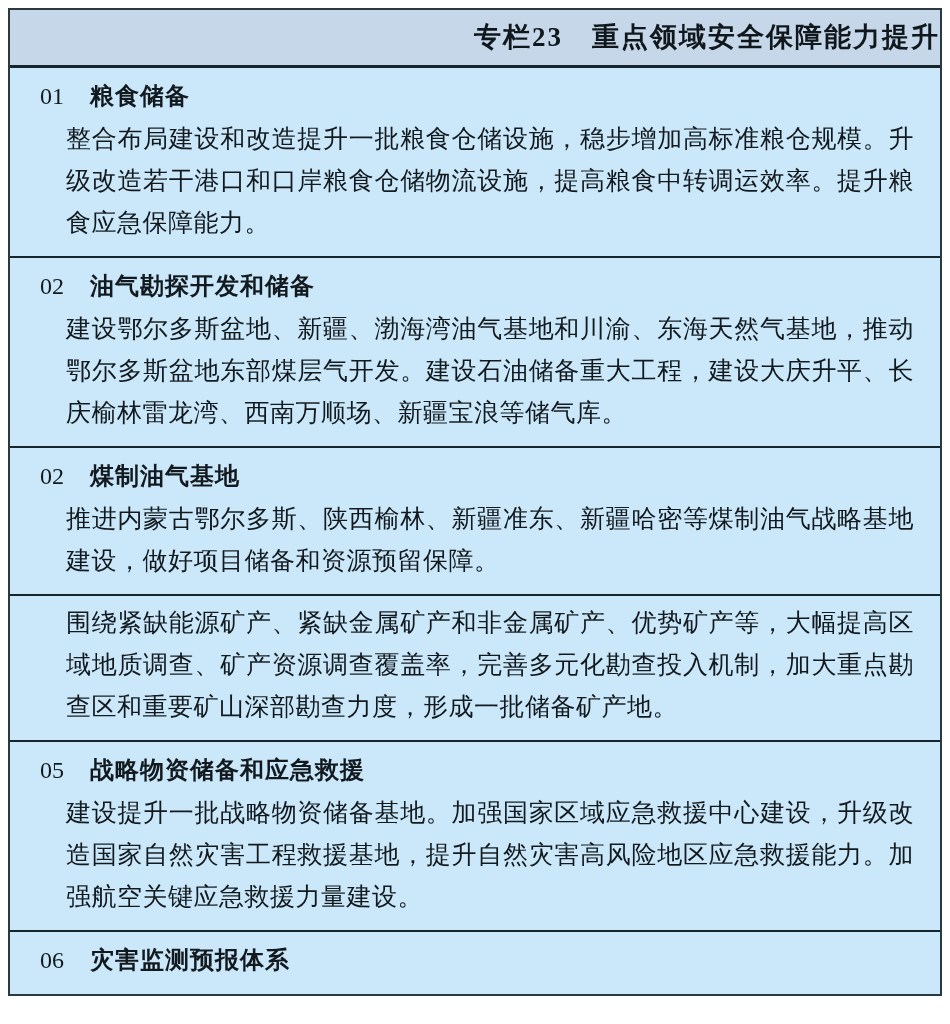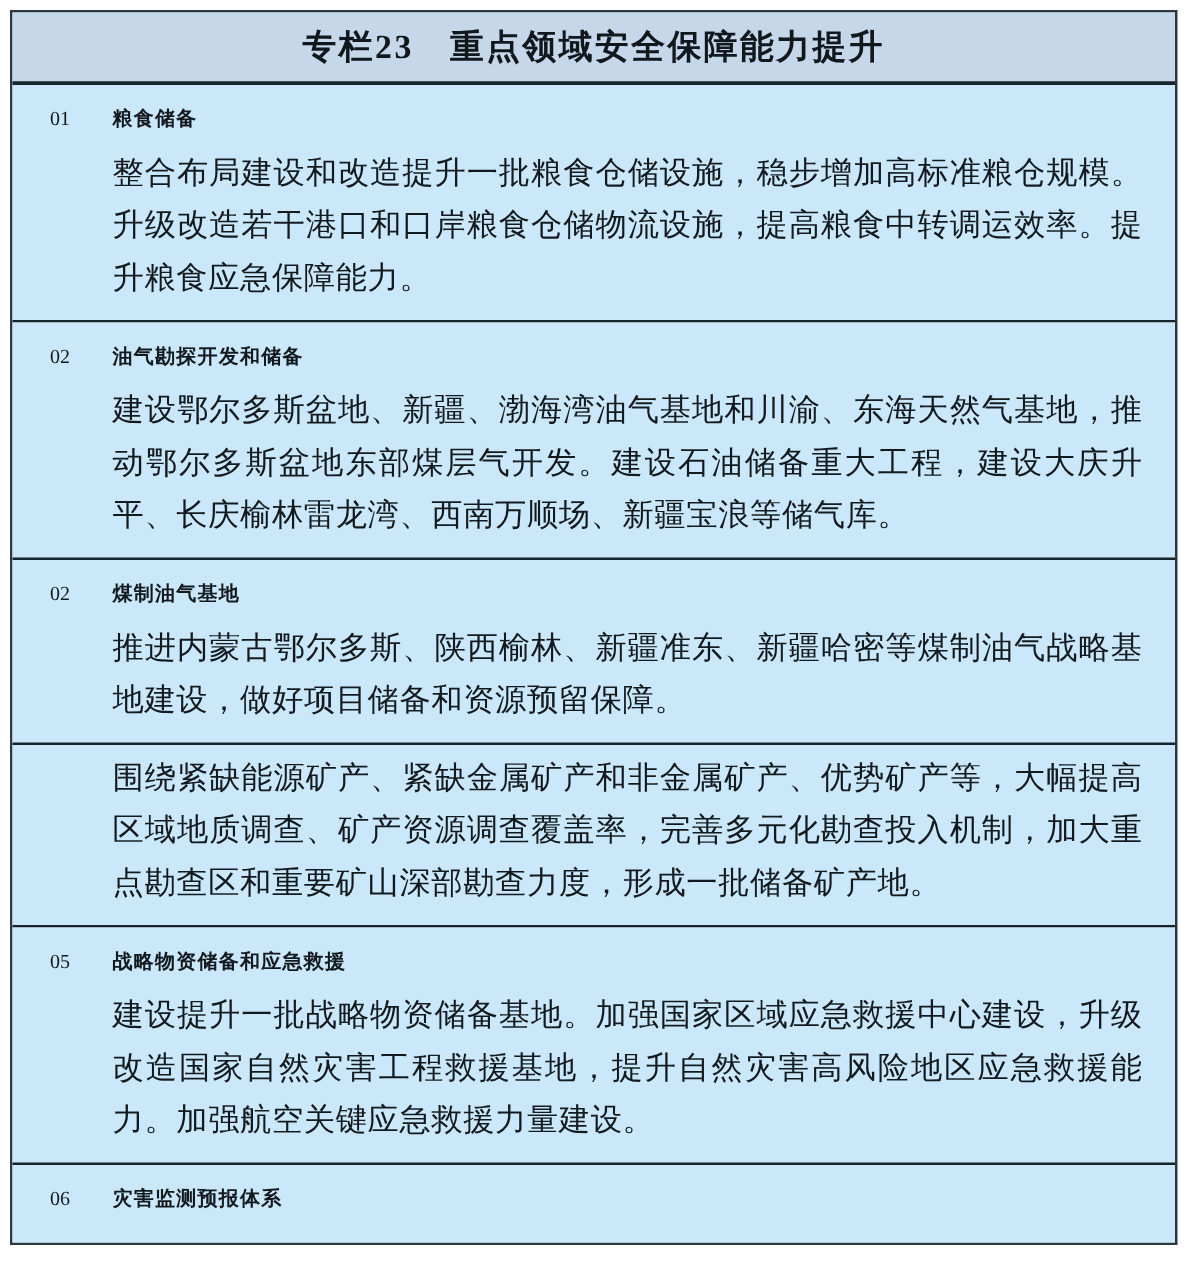--- a/index.html
+++ b/index.html
@@ -18,54 +18,54 @@
   .box {
     box-sizing: border-box;
     width: 934px;
     border: 2px solid #2a3840;
     display: flex;
     flex-direction: column;
   }
   .box-header {
     background: #c6d7e9;
     border-bottom: 3px solid #16242c;
-    text-align: center;
+    text-align: right;
     padding: 9px 0 10px 0;
     font-size: 27px;
     font-weight: bold;
     letter-spacing: 2px;
     color: #10181d;
   }
   .section {
     background: #cbe8fa;
     border-bottom: 2px solid #16242c;
     padding: 6px 26px 12px 30px;
     color: #131a1f;
   }
   .section:last-child {
     border-bottom: none;
   }
   .sec-head {
     display: flex;
     align-items: flex-start;
-    font-size: 16px;
+    font-size: 24px;
     line-height: 44px;
   }
   .sec-num {
     width: 50px;
     flex: 0 0 50px;
     font-weight: normal;
     font-family: "Liberation Serif", "DejaVu Serif", serif;
   }
   .sec-title {
     font-weight: bold;
     letter-spacing: 1px;
   }
   .sec-body {
-    margin-left: 50px;
+    margin-left: 26px;
     font-size: 25px;
     line-height: 42px;
     text-align: justify;
     letter-spacing: 0.5px;
   }
 </style>
 </head>
 <body>
 
 <div class="page">

